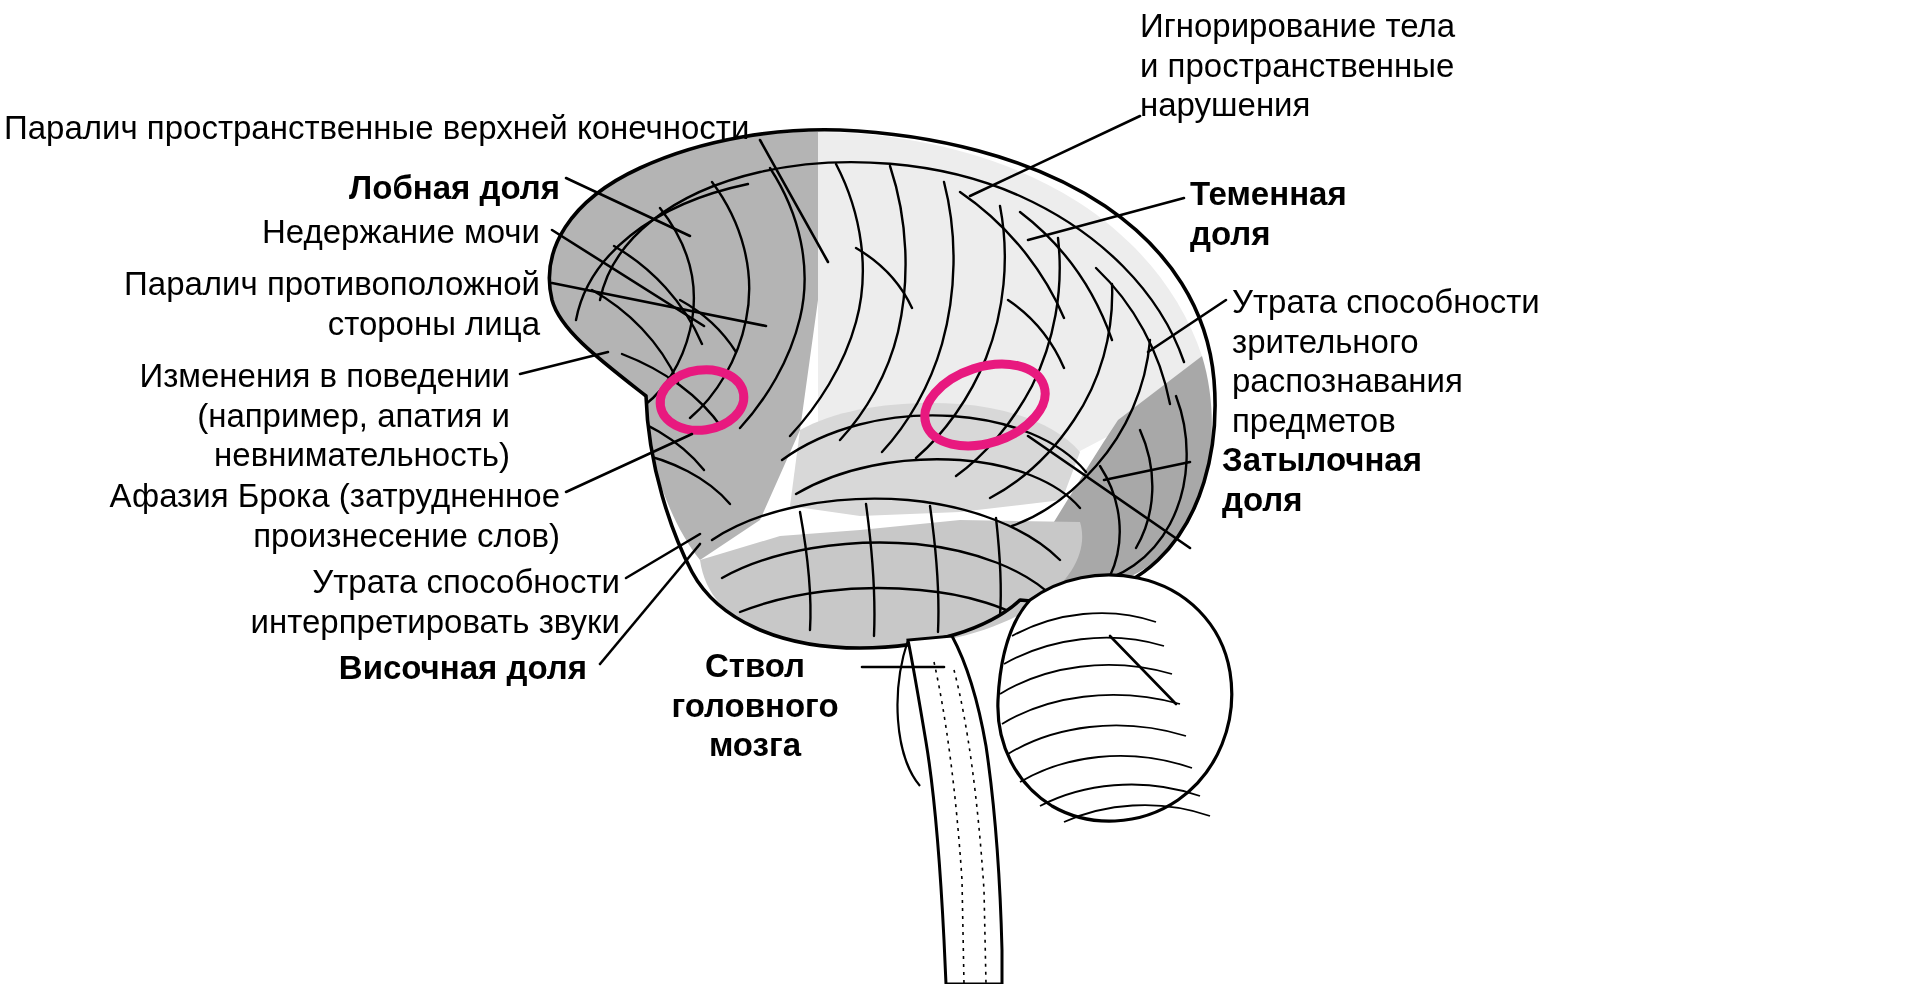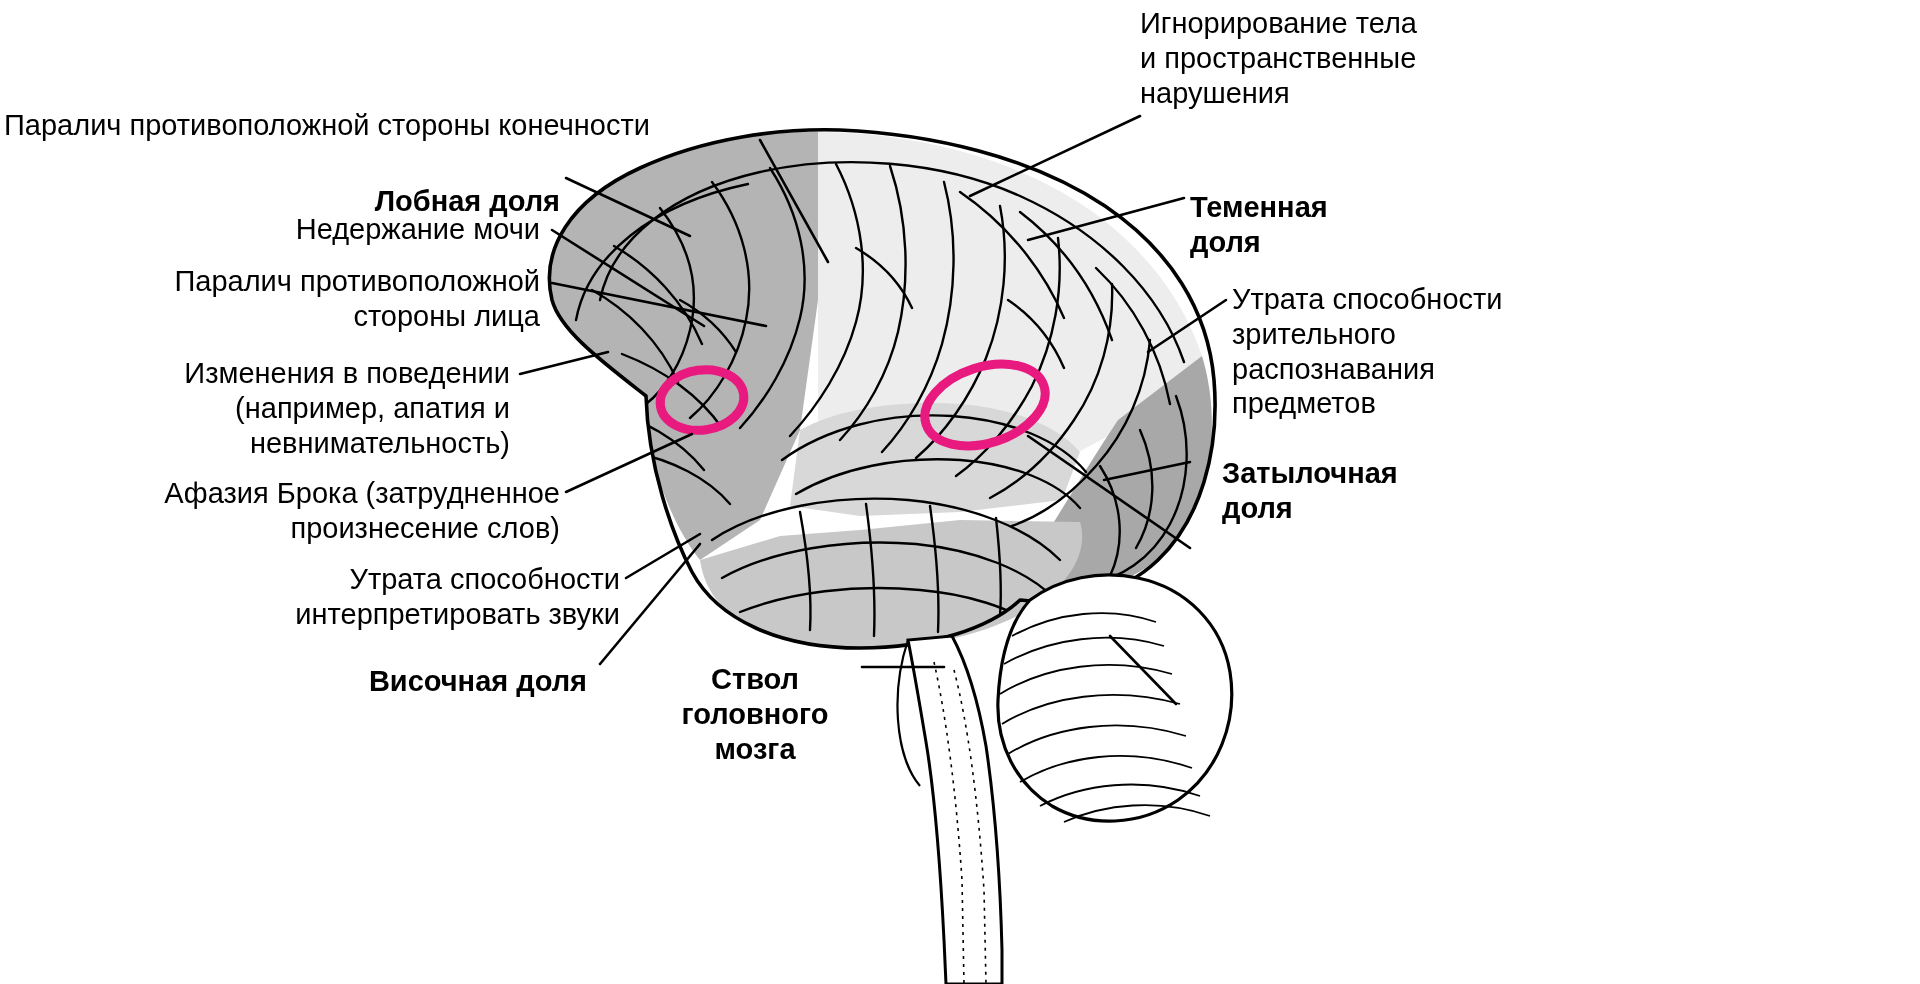--- a/index.html
+++ b/index.html
@@ -12,28 +12,27 @@
     width: 1920px;
     height: 984px;
     background: #ffffff;
     overflow: hidden;
     font-family: "Liberation Sans", sans-serif;
     color: #000000;
   }
   .label {
     position: absolute;
     font-family: "Liberation Sans", sans-serif;
-    font-size: 29px;
+    font-size: 33px;
     line-height: 1.20;
     color: #000000;
     white-space: pre-line;
   }
   .label.bold {
     font-weight: bold;
-    margin-top: 16px;
   }
   .label.right {
     text-align: right;
   }
   .label.left {
     text-align: left;
   }
   .label.center {
     text-align: center;
   }
@@ -203,21 +202,21 @@
       <line x1="862" y1="667" x2="944" y2="667"></line>
       <line x1="1176" y1="704" x2="1110" y2="636"></line>
       <line x1="1140" y1="116" x2="970" y2="196"></line>
       <line x1="1184" y1="198" x2="1028" y2="240"></line>
       <line x1="1226" y1="300" x2="1148" y2="352"></line>
       <line x1="1190" y1="462" x2="1104" y2="480"></line>
       <line x1="1190" y1="548" x2="1028" y2="436"></line>
     </g>
   </svg>
 
-  <div class="label left" style="left:4px; top:108px; width:760px;">Паралич противоположной стороны конечности</div>
+  <div class="label left" style="left:4px; top:108px; width:760px;">Паралич пространственные верхней конечности</div>
 
   <div class="label bold right" style="left:100px; top:168px; width:460px;">Лобная доля</div>
 
   <div class="label right" style="left:100px; top:212px; width:440px;">Недержание мочи</div>
 
   <div class="label right" style="left:70px; top:264px; width:470px;">Паралич противоположной
 стороны лица</div>
 
   <div class="label right" style="left:60px; top:356px; width:450px;">Изменения в поведении
 (например, апатия и

